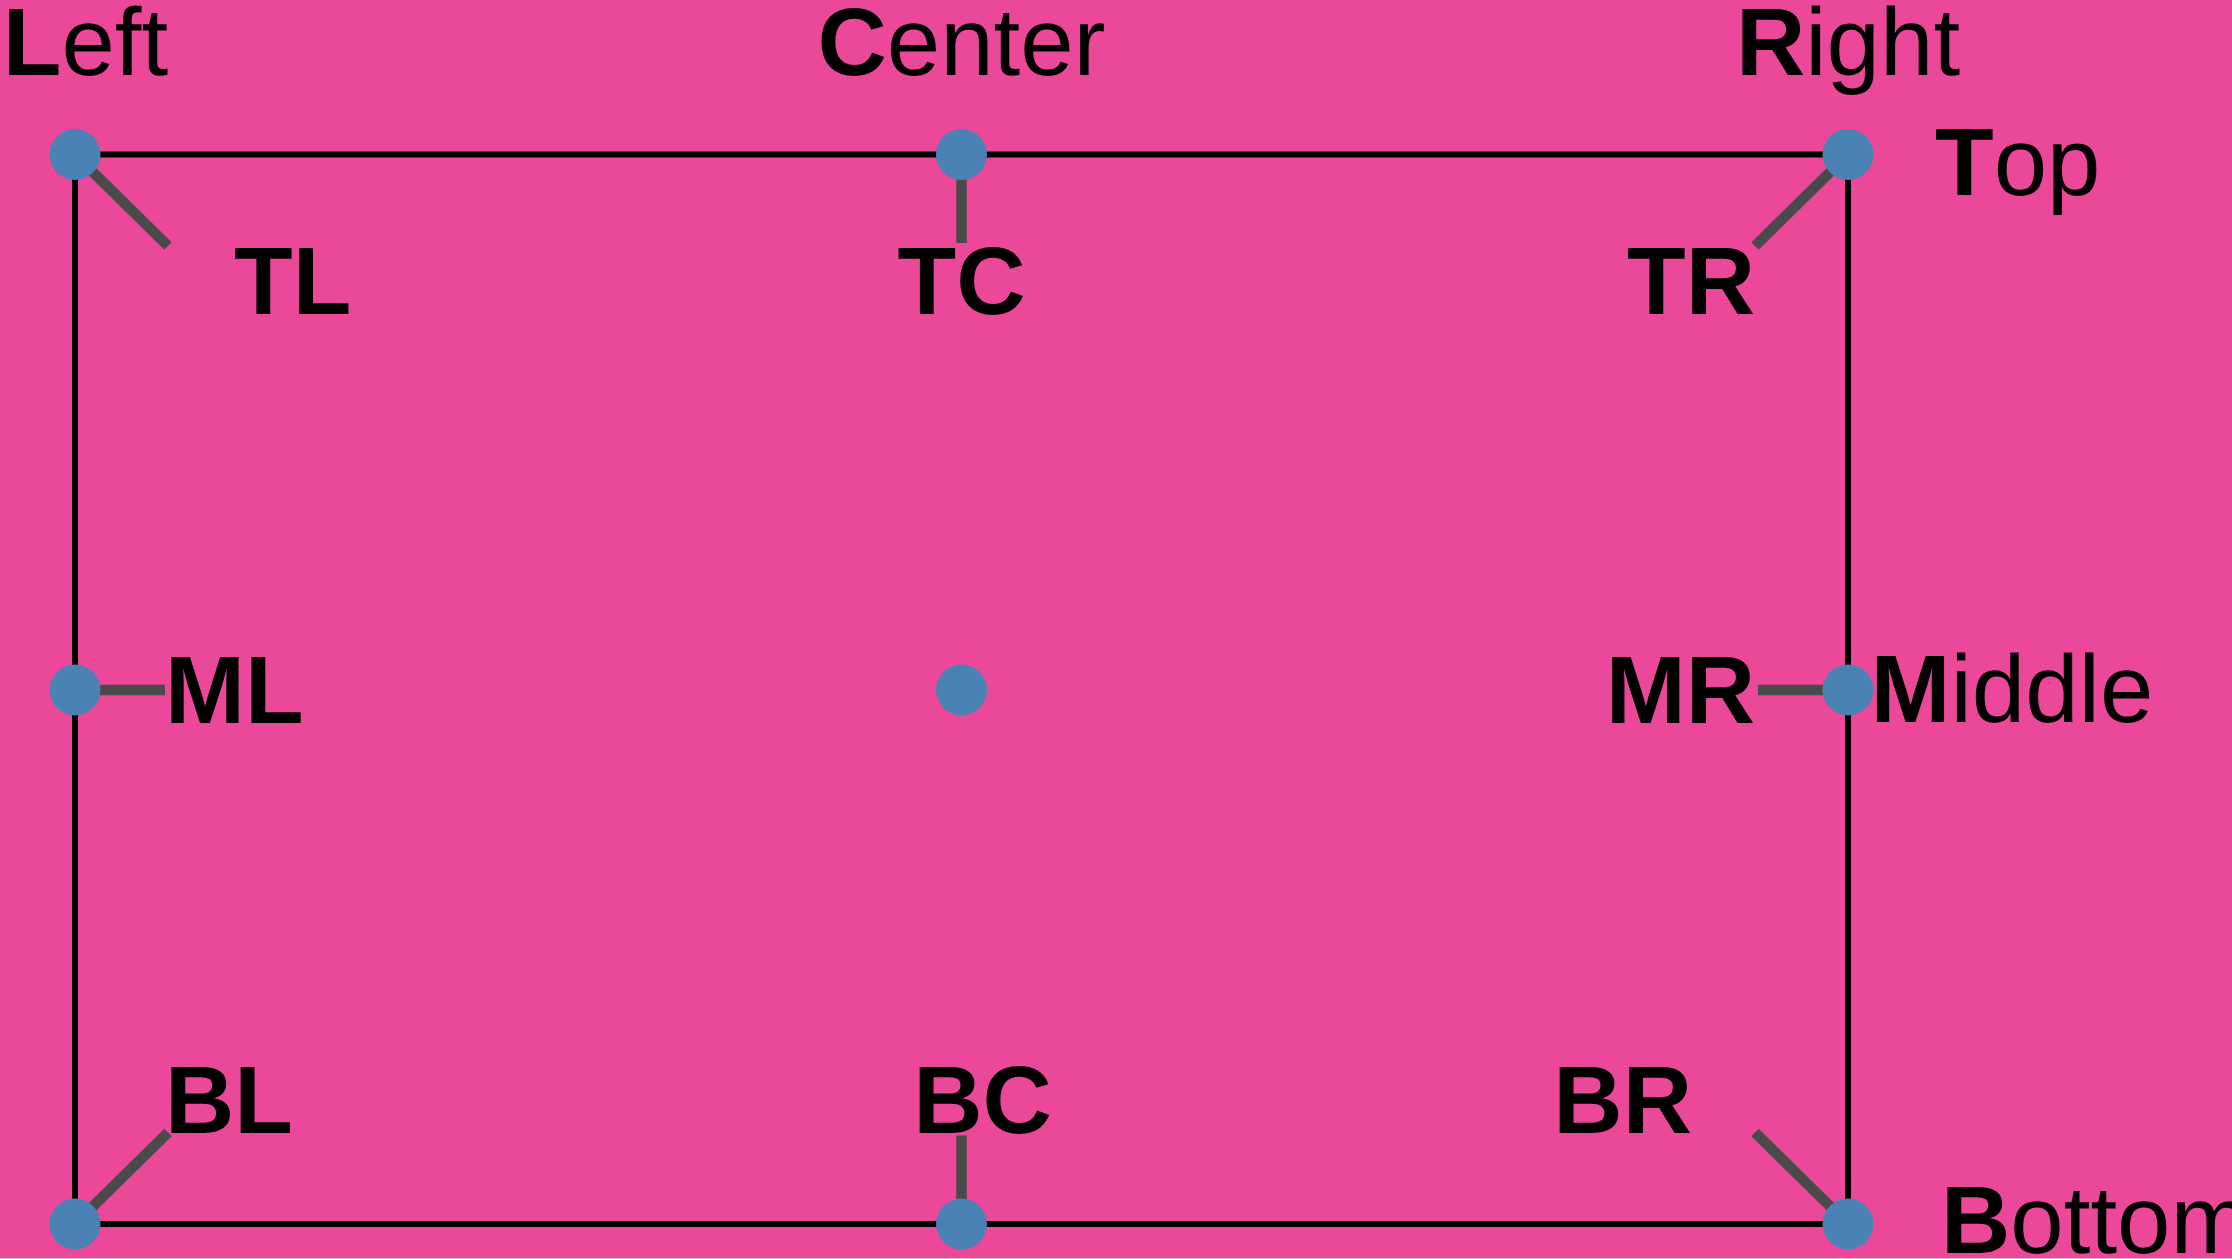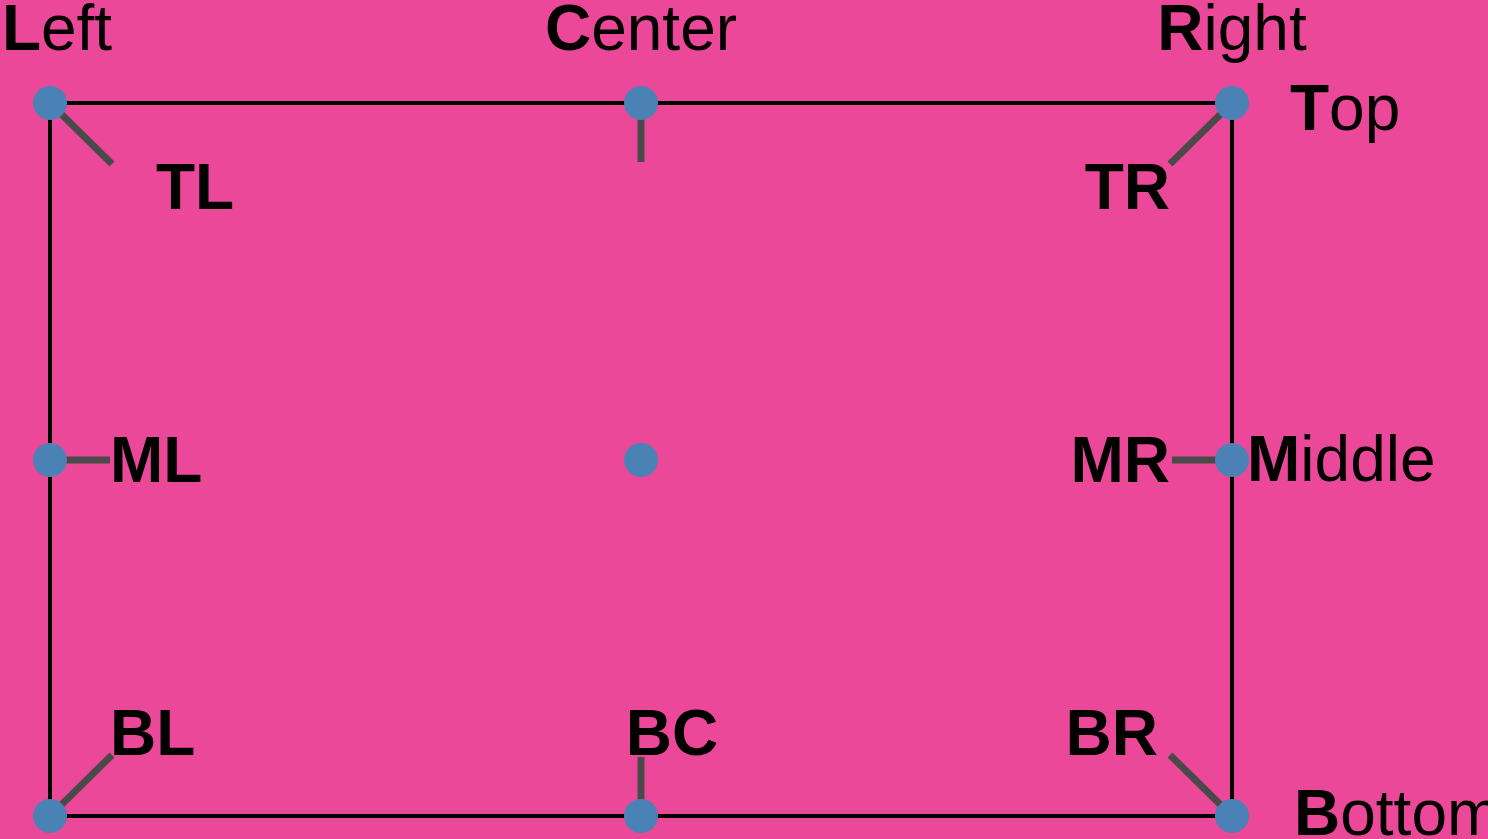--- a/index.html
+++ b/index.html
@@ -19,22 +19,22 @@
   #row-middle {left:1247px;top:459px;transform:translateY(-50%);}
   #row-bottom {left:1294px;top:813px;transform:translateY(-50%);}
   
   #a-tl{left:110px; top:155px;margin-left:46px;}
   #a-tc{left:641px; top:155px;transform:translateX(-50%);}
   #a-tr{left:1170px;top:155px;transform:translateX(-100%);}
   #a-ml{left:110px; top:460px;transform:translateY(-50%);}
   #a-mc{left:641px; top:460px;transform:translate(-50%,-50%);}
   #a-mr{left:1170px;top:460px;transform:translate(-100%,-50%);}
   #a-bl{left:110px; top:701px;}
-  #a-bc{left:672px; top:701px;transform:translateX(-50%);}
-  #a-br{left:1158px;top:701px;transform:translateX(-100%);}
+  #a-bc{left:655px; top:701px;transform:translateX(-50%);}
+  #a-br{left:1128px;top:701px;transform:translateX(-100%);}
   
   svg.gfx{position:absolute;left:0;top:0;width:1488px;height:839px;pointer-events:none;}
 </style>
 </head>
 <body>
 
 <div class="canvas">
 
   <div class="lbl" id="hdr-left">
     <span class="init">L</span><span>eft</span>
@@ -50,20 +50,21 @@
     <span class="init">T</span><span>op</span>
   </div>
   <div class="lbl" id="row-middle">
     <span class="init">M</span><span>iddle</span>
   </div>
   <div class="lbl" id="row-bottom">
     <span class="init">B</span><span>ottom</span>
   </div>
 
   <div class="alabel" id="a-tl">TL</div>
+  <div class="alabel" id="a-tc">TC</div>
   <div class="alabel" id="a-ml">ML</div>
   <div class="alabel" id="a-tr">TR</div>
   <div class="alabel" id="a-mr">MR</div>
   <div class="alabel" id="a-bl">BL</div>
   <div class="alabel" id="a-bc">BC</div>
   <div class="alabel" id="a-br">BR</div>
 
   <svg class="gfx" viewBox="0 0 1488 839">
     <rect x="50" y="103" width="1182" height="713" fill="none" stroke-width="4" stroke="#000000"></rect>
 

